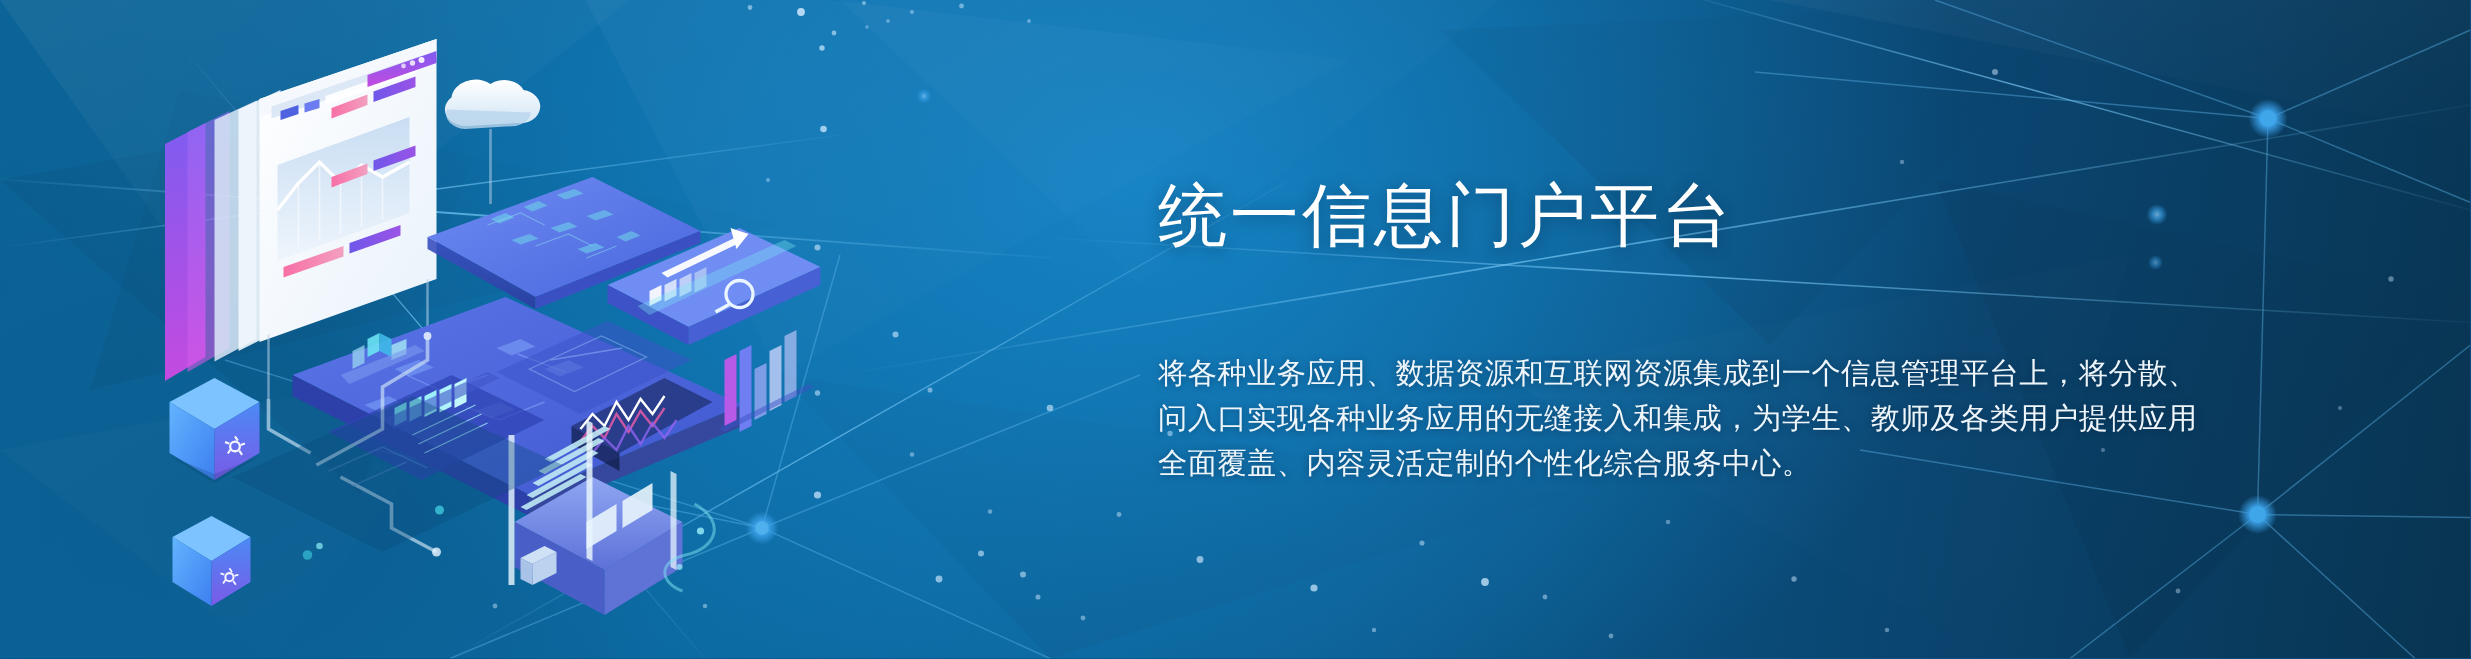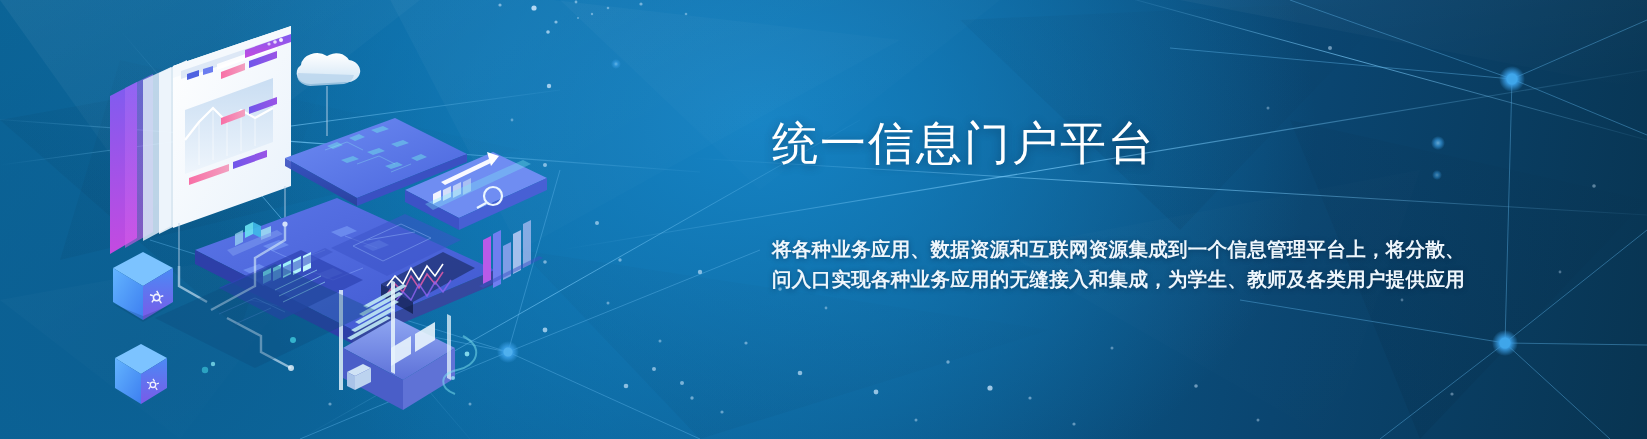--- a/index.html
+++ b/index.html
@@ -26,21 +26,21 @@
     color:#ffffff;line-height:1.2;
     text-shadow:0 2px 10px rgba(0,30,60,.45);
     white-space:nowrap;
   }
   .desc{
     margin:0;padding:0;margin-top:63px;
     font-size:19.5px;line-height:30px;color:#eef6fc;
     letter-spacing:.3px;width:690px;
     text-shadow:0 1px 5px rgba(0,30,60,.5);
   }
-  .desc span{display:block;white-space:nowrap;font-weight:bold;}
+  .desc span{display:block;white-space:nowrap;}
   
   .illus{position:absolute;left:95px;top:18px;width:470px;height:410px;}
   .illus svg{display:block;}
 </style>
 </head>
 <body>
 
 <div class="banner">
 
   <svg class="svg-layer" viewBox="0 0 1647 439" preserveAspectRatio="none">
@@ -470,16 +470,17 @@
       <circle cx="110" cy="352" r="3.2" fill="#46d9e8" opacity=".55"></circle>
       <circle cx="118" cy="346" r="2.2" fill="#8ff0fa" opacity=".7"></circle>
     </svg>
   </div>
 
   <div class="content">
     <h1 class="title">统一信息门户平台</h1>
     <p class="desc">
       <span>将各种业务应用、数据资源和互联网资源集成到一个信息管理平台上，将分散、</span>
       <span>问入口实现各种业务应用的无缝接入和集成，为学生、教师及各类用户提供应用</span>
+      <span>全面覆盖、内容灵活定制的个性化综合服务中心。</span>
     </p>
   </div>
 
 </div>
 
 </body></html>

